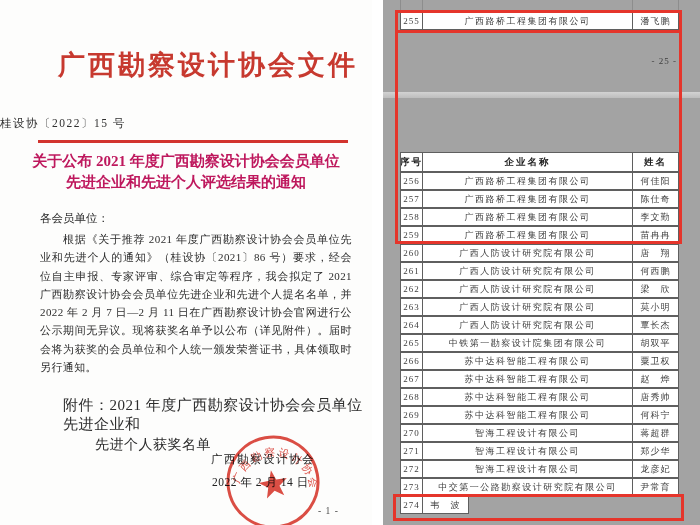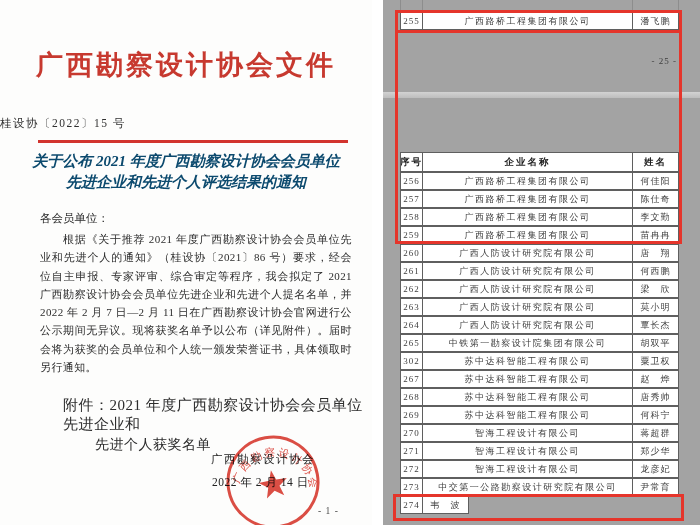--- a/index.html
+++ b/index.html
@@ -9,27 +9,27 @@
     --border-dark:#5f5f5f;
     --ink:#2c2c2c;
   }
   html,body{margin:0;padding:0;background:#ffffff;}
   #stage{
     position:relative;width:700px;height:525px;overflow:hidden;background:#ffffff;
     font-family:"Liberation Serif","DejaVu Serif",serif;color:var(--ink);
   }
   
   .doc{position:absolute;left:0;top:0;width:372px;height:525px;background:#fdfdfc;}
-  .doc-title{position:absolute;top:47px;left:14px;width:344px;text-align:center;
+  .doc-title{position:absolute;top:47px;left:14px;width:344px;text-align:right;
     font-size:27px;font-weight:bold;color:var(--title-red);letter-spacing:3px;white-space:nowrap;}
   .doc-number{position:absolute;top:116px;left:0;width:372px;
     font-size:11.5px;letter-spacing:1.5px;color:#303030;}
   .red-rule{position:absolute;top:140px;left:38px;width:310px;height:3px;background:var(--rule-red);}
   .doc-heading{position:absolute;top:151px;left:10px;width:352px;text-align:center;
-    font-size:15px;font-weight:bold;line-height:21px;color:#0c4a6e;font-style:italic;}
+    font-size:15px;font-weight:bold;line-height:21px;color:#be185d;}
   .salutation{position:absolute;top:211px;left:40px;font-size:11.5px;}
   .body-wrap{position:absolute;top:230px;left:40px;width:312px;font-size:11px;color:#2d2d2d;}
   .body-line{line-height:18.3px;text-align:justify;text-align-last:justify;letter-spacing:.4px;height:18.3px;overflow:hidden;}
   .body-line.indent{padding-left:23px;}
   .body-line.last{text-align-last:left;}
   .attach1{position:absolute;top:396px;left:63px;font-size:15px;letter-spacing:.5px;}
   .attach2{position:absolute;top:436px;left:95px;font-size:14px;letter-spacing:.5px;}
   .sig-org{position:absolute;top:452px;left:211px;font-size:11.5px;letter-spacing:1.5px;color:#222;}
   .sig-date{position:absolute;top:475px;left:212px;font-size:11.5px;letter-spacing:.5px;color:#222;}
   .seal{position:absolute;top:432px;left:223px;width:100px;height:100px;
@@ -166,21 +166,21 @@
     <div class="cell c-no">264</div>
     <div class="cell c-company">广西人防设计研究院有限公司</div>
     <div class="cell c-name">覃长杰</div>
   </div>
           <div class="t-row">
     <div class="cell c-no">265</div>
     <div class="cell c-company">中铁第一勘察设计院集团有限公司</div>
     <div class="cell c-name">胡双平</div>
   </div>
           <div class="t-row">
-    <div class="cell c-no">302</div>
+    <div class="cell c-no">266</div>
     <div class="cell c-company">苏中达科智能工程有限公司</div>
     <div class="cell c-name">粟卫权</div>
   </div>
           <div class="t-row">
     <div class="cell c-no">267</div>
     <div class="cell c-company">苏中达科智能工程有限公司</div>
     <div class="cell c-name">赵　烨</div>
   </div>
           <div class="t-row">
     <div class="cell c-no">268</div>

